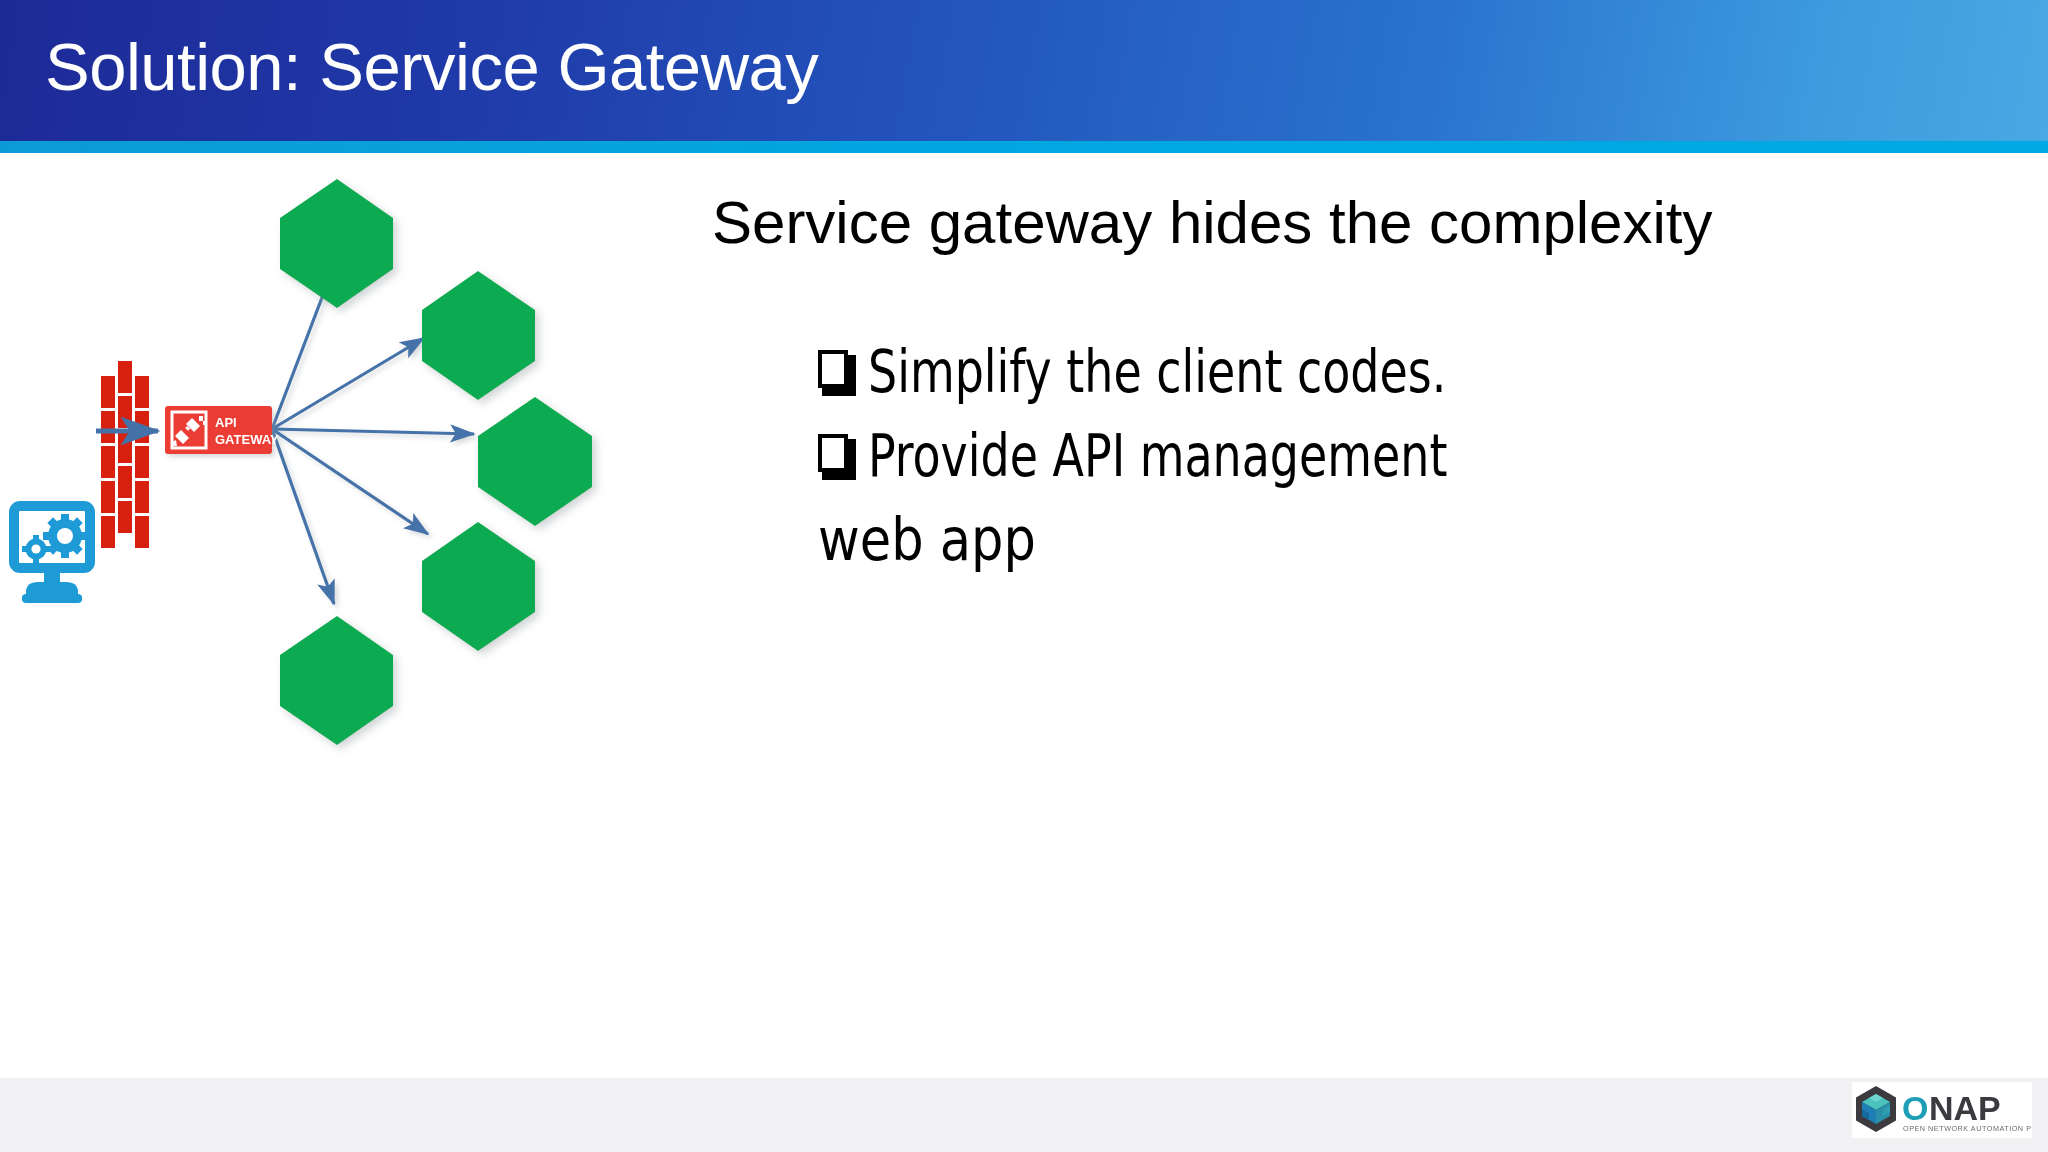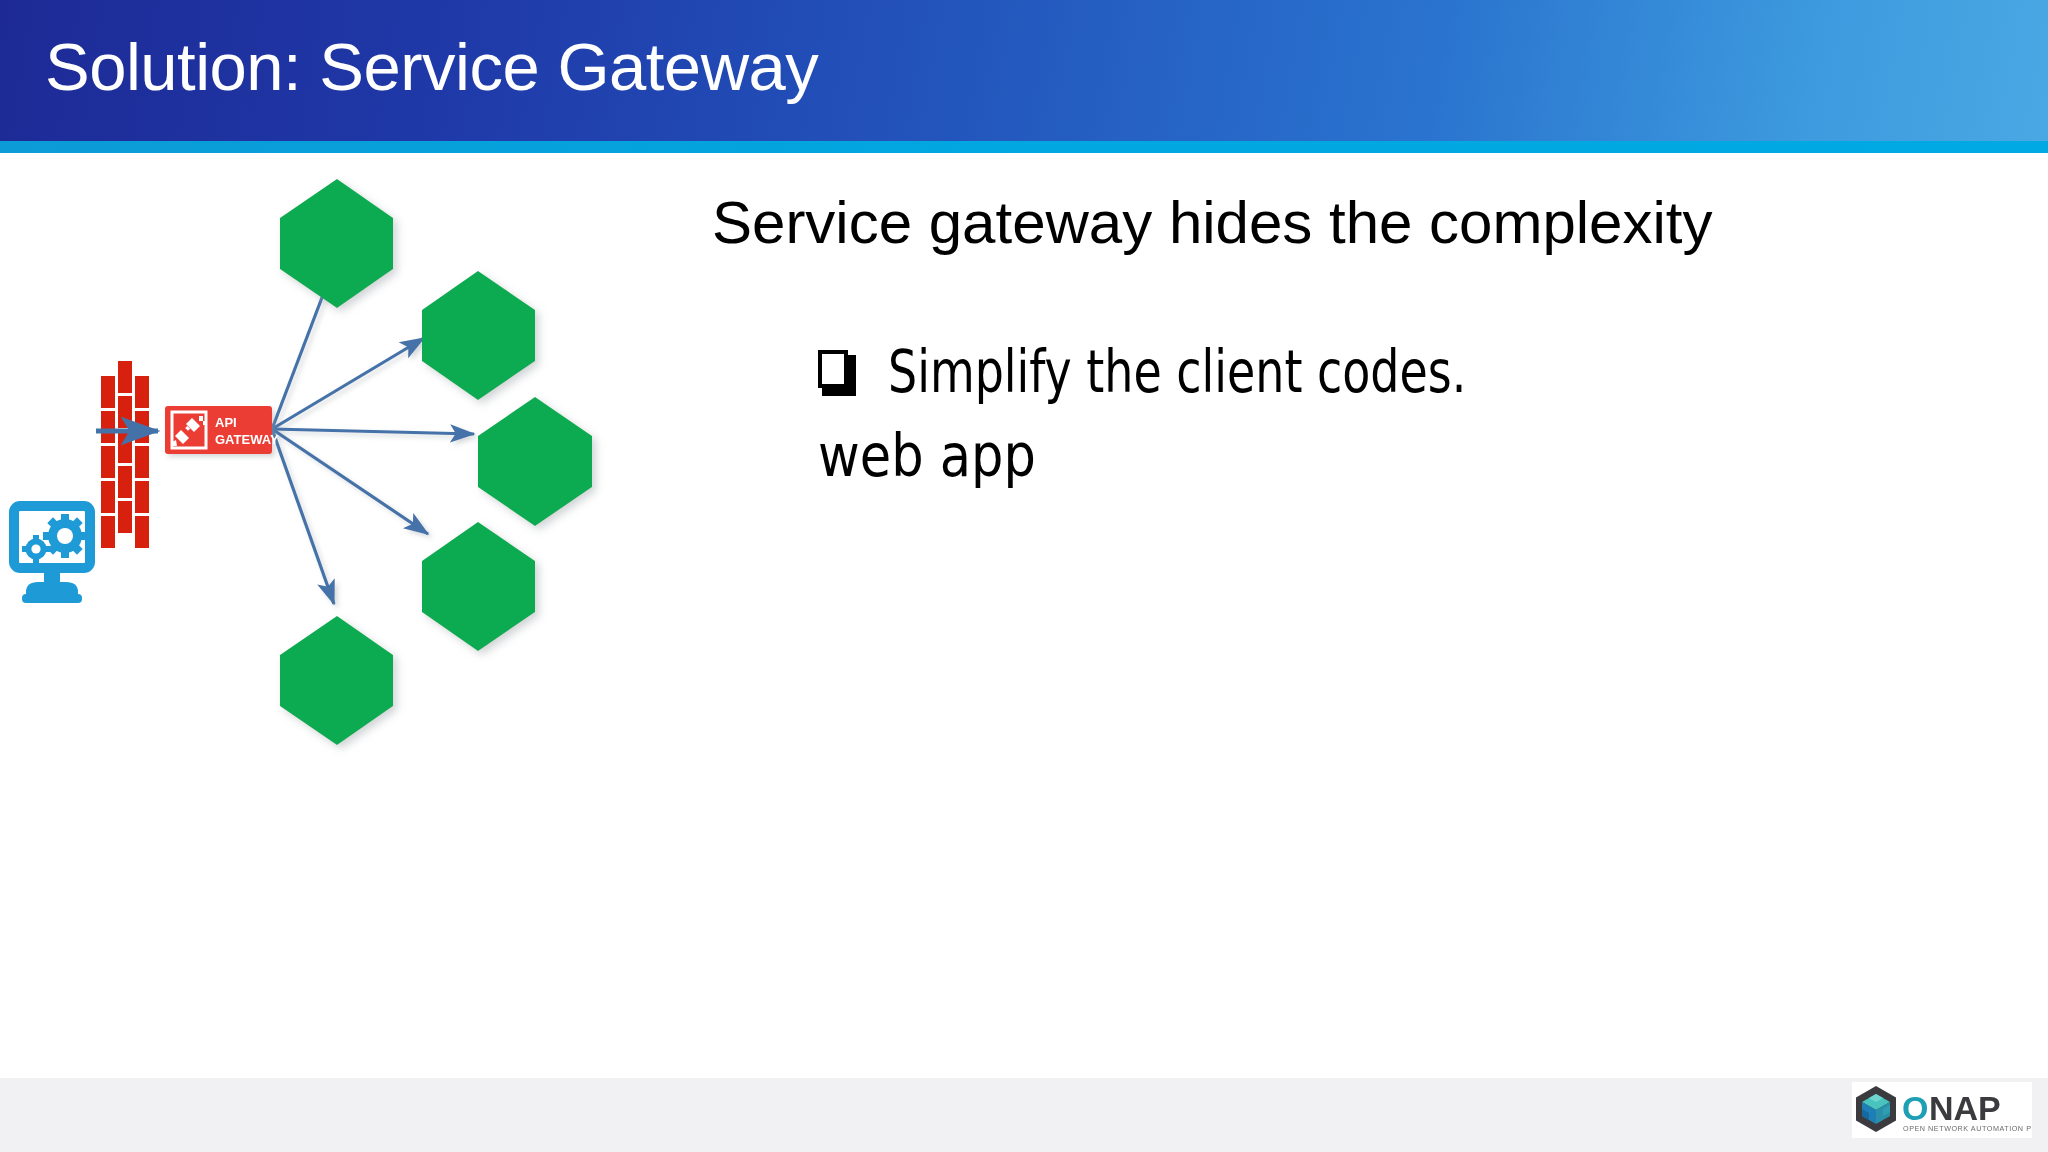--- a/index.html
+++ b/index.html
@@ -96,21 +96,20 @@
     width: 1180px;
     font-family: "DejaVu Sans Condensed", "Liberation Sans", sans-serif;
     font-size: 60px;
     line-height: 84px;
     color: #000000;
   }
   .bullet-row {
     display: flex;
     align-items: flex-start;
     margin-bottom: 0px;
-    gap: 20px;
   }
   .bullet-mark {
     position: relative;
     flex: 0 0 auto;
     width: 40px;
     height: 46px;
     margin-top: 20px;
     margin-right: 10px;
   }
   .bullet-mark::before {
@@ -294,20 +293,24 @@
   <div class="lead-text">Service gateway hides the complexity</div>
 
   <div class="bullets">
 
     <div class="bullet-row">
       <span class="bullet-mark"></span>
       <span class="bullet-text">Simplify the client codes.</span>
     </div>
 
 
+    <div class="bullet-row">
+      <span class="bullet-mark"></span>
+      <span class="bullet-text">Provide API management</span>
+    </div>
 
 
     <div class="bullet-cont">web app</div>
   </div>
 
   <div class="footer"></div>
 
   <div class="onap-logo">
     <svg width="180" height="52" viewBox="0 0 180 52" xmlns="http://www.w3.org/2000/svg">
 

